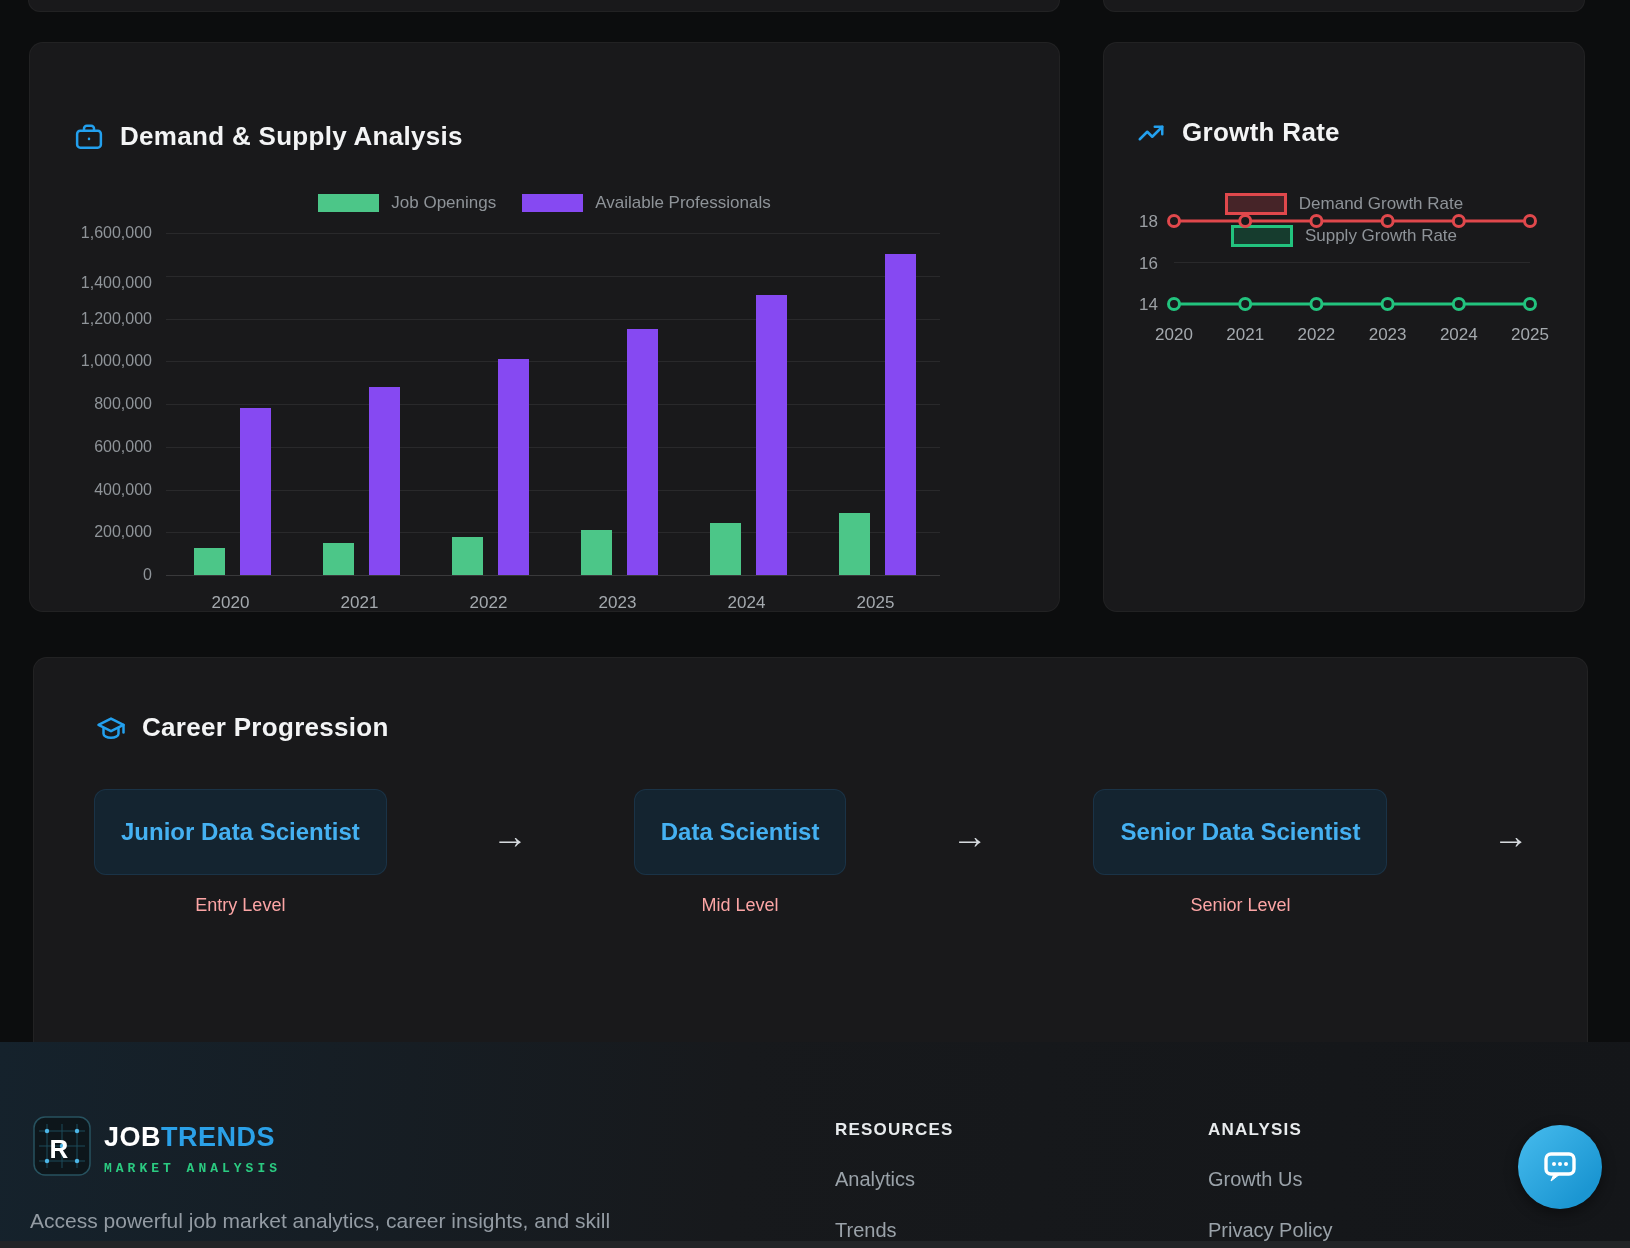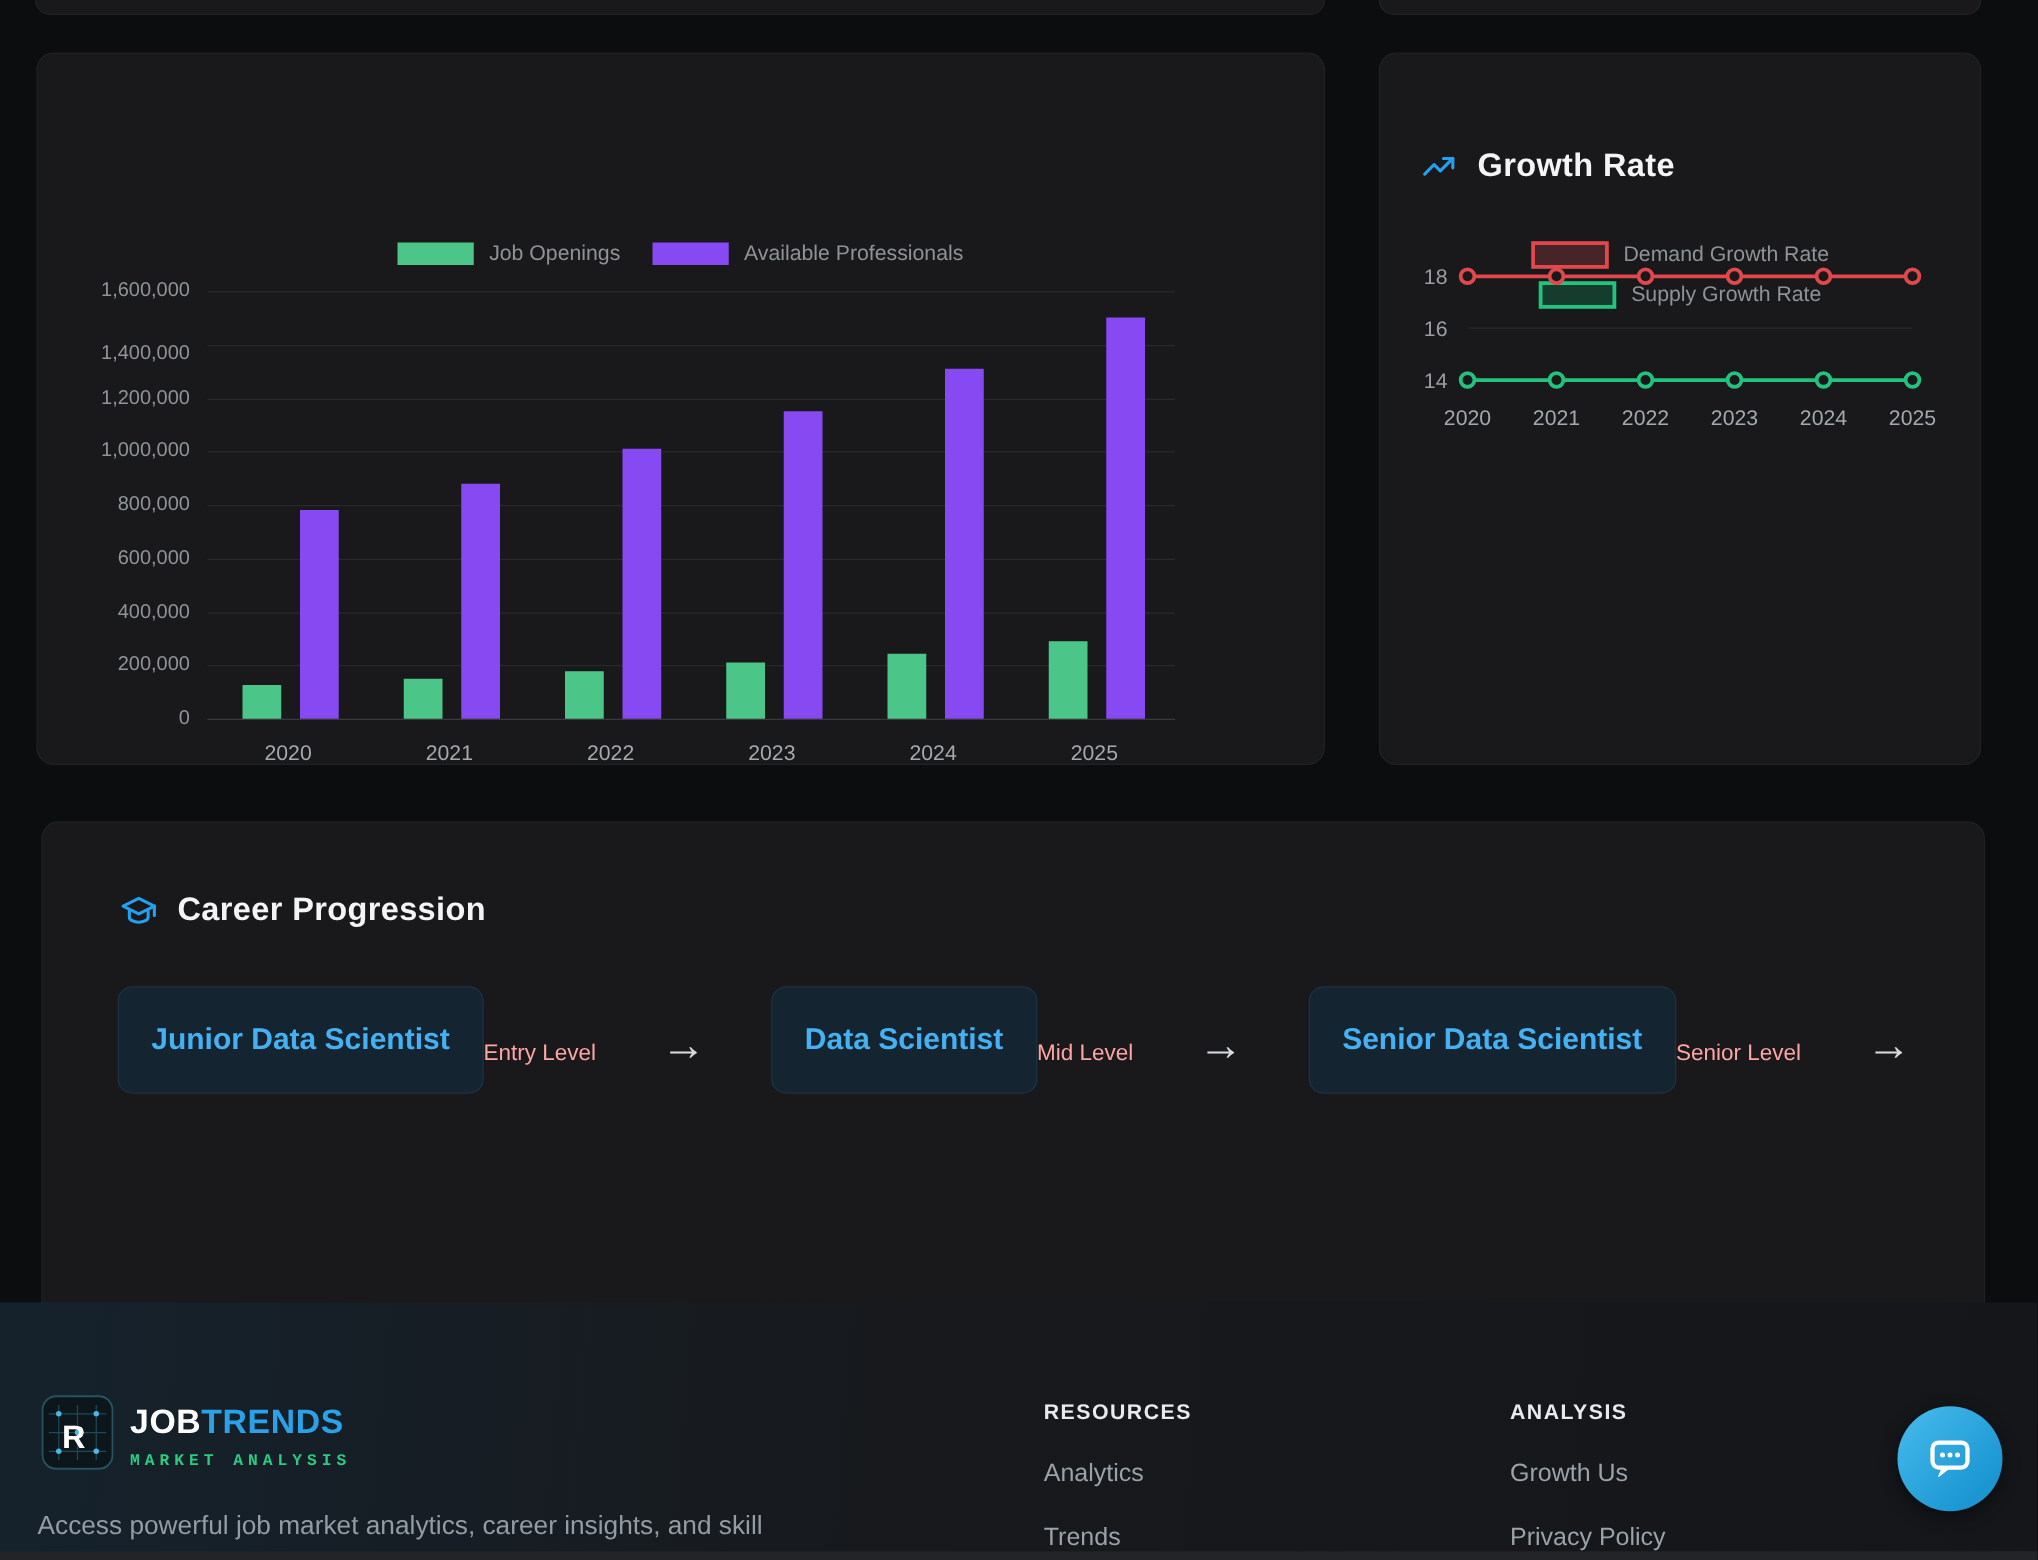--- a/index.html
+++ b/index.html
@@ -32,21 +32,21 @@
   .bar{position:absolute;bottom:0;width:31px;}
 
   
   .line-legend{position:absolute;left:0;right:0;top:150px;display:flex;flex-direction:column;
                align-items:center;gap:10px;}
   .legend-swatch.outline{width:56px;height:16px;border:3px solid;}
 
   
   .career-row{position:absolute;left:60px;right:58px;top:131px;display:flex;
               justify-content:space-between;align-items:flex-start;}
-  .stage{display:flex;align-items:center;}
+  .stage{display:flex;flex-direction:column;align-items:center;}
   .stage-box{height:84px;padding:0 26px;display:flex;align-items:center;justify-content:center;
              background:#142430;border:1px solid rgba(70,165,235,.12);border-radius:12px;
              color:#45b1f2;font-size:24px;font-weight:bold;white-space:nowrap;cursor:pointer;}
   .stage-level{margin-top:20px;font-size:18px;color:#fca5a5;}
   .arrow{margin-top:26px;font-size:36px;color:#d6dade;font-weight:normal;}
   .arrow::before{content:"\2192";}
 
   
   .footer{position:absolute;left:0;top:1042px;width:1630px;height:206px;
           background:linear-gradient(95deg,#15222c 0%,#17191c 45%,#141619 100%);}
@@ -68,20 +68,28 @@
        justify-content:center;cursor:pointer;box-shadow:0 4px 14px rgba(0,0,0,.45);}
   .bottom-strip{position:absolute;left:0;bottom:0;width:100%;height:7px;background:#222427;}
 </style>
 </head>
 <body>
 
 <div class="partial-card" style="left:28px;width:1032px;"></div>
 <div class="partial-card" style="left:1103px;width:482px;"></div>
 
 <div class="card" style="left:29px;top:42px;width:1031px;height:570px;">
+  <div class="card-header">
+    <svg class="hicon" viewBox="0 0 24 24" fill="none" stroke="#23a0ee" stroke-width="2" stroke-linecap="round" stroke-linejoin="round">
+      <rect x="2.5" y="7" width="19" height="13.5" rx="2.5"></rect>
+      <path d="M8 7V5.2A2.2 2.2 0 0 1 10.2 3h3.6A2.2 2.2 0 0 1 16 5.2V7"></path>
+      <path d="M12 13.4v.2"></path>
+    </svg>
+    <div class="card-title">Demand &amp; Supply Analysis</div>
+  </div>
 
   <div class="bar-legend">
     <div class="legend-item">
       <div class="legend-swatch" style="background: rgb(76, 198, 136);"></div>
       <div class="legend-label">Job Openings</div>
     </div>
     <div class="legend-item">
       <div class="legend-swatch" style="background: rgb(134, 73, 242);"></div>
       <div class="legend-label">Available Professionals</div>
     </div>

